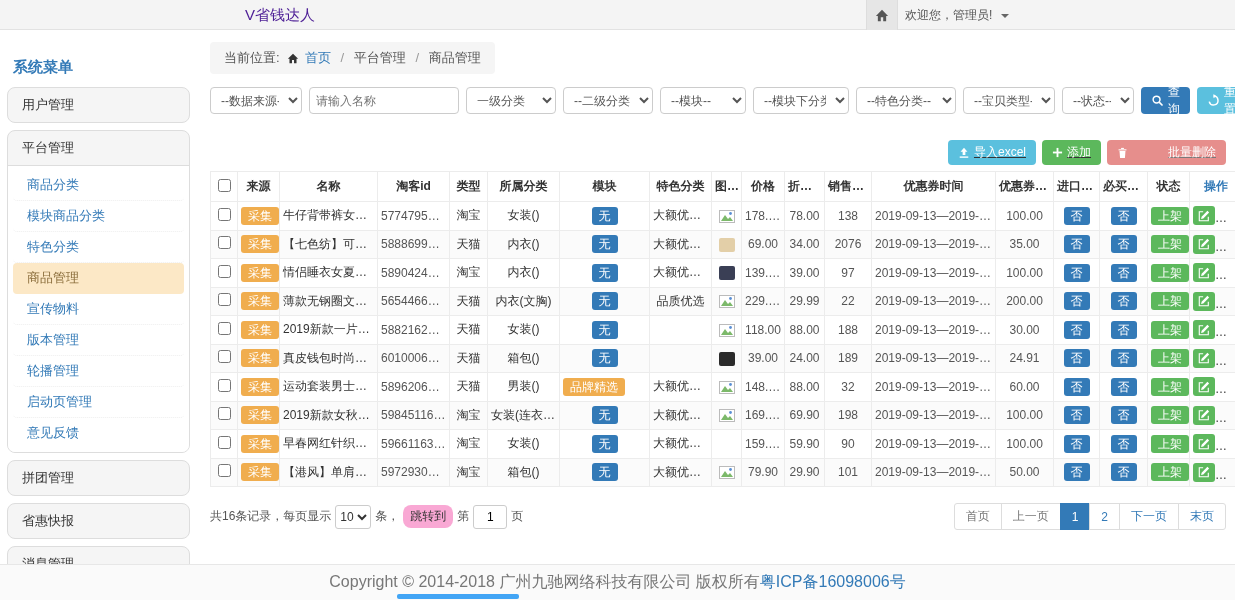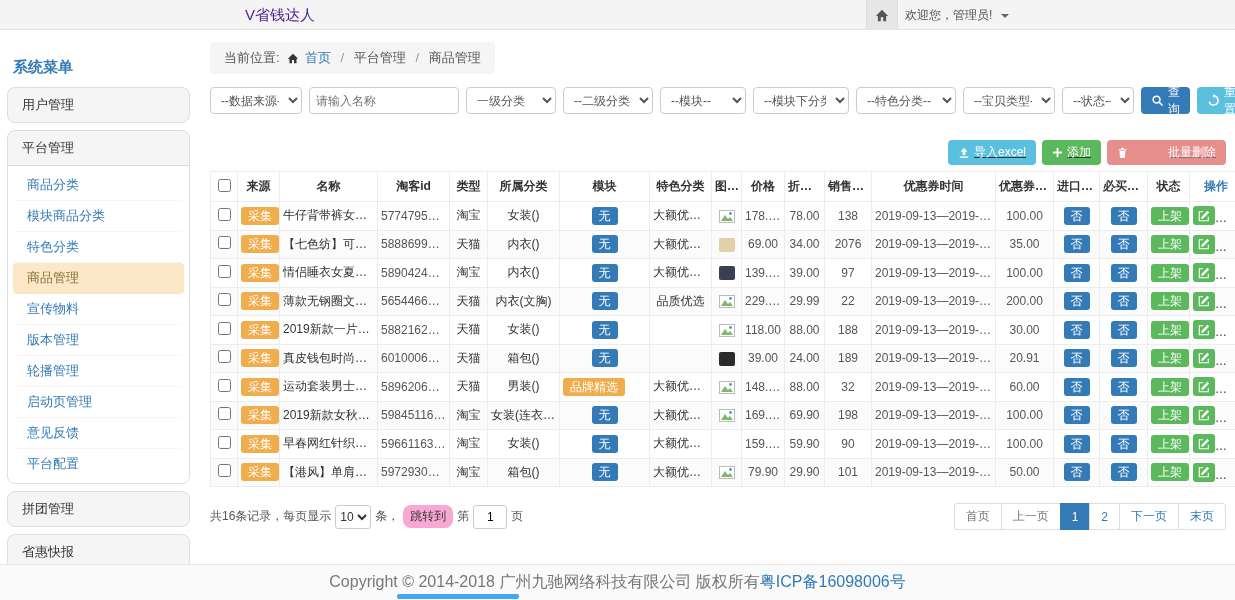--- a/index.html
+++ b/index.html
@@ -108,21 +108,20 @@
         <div class="panel-body">
           <a class="sub-item">商品分类</a>
           <a class="sub-item">模块商品分类</a>
           <a class="sub-item">特色分类</a>
           <a class="sub-item active">商品管理</a>
           <a class="sub-item">宣传物料</a>
           <a class="sub-item">版本管理</a>
           <a class="sub-item">轮播管理</a>
           <a class="sub-item">启动页管理</a>
           <a class="sub-item">意见反馈</a>
-          <a class="sub-item">平台配置</a>
         </div>
       </div>
       <div class="panel">
         <div class="panel-heading">拼团管理</div>
       </div>
       <div class="panel">
         <div class="panel-heading">省惠快报</div>
       </div>
       <div class="panel">
         <div class="panel-heading">消息管理</div>
@@ -425,21 +424,21 @@
           <td class="num">601000601341</td>
           <td>天猫</td>
           <td>箱包()</td>
           <td><span class="badge blue">无</span></td>
           <td></td>
           <td class="icon-cell"><span class="photo" style="background:#2b2b2b"></span></td>
           <td class="num">39.00</td>
           <td class="num">24.00</td>
           <td class="num">189</td>
           <td class="num">2019-09-13—2019-09-20</td>
-          <td class="num">20.91</td>
+          <td class="num">24.91</td>
           <td><span class="badge blue">否</span></td>
           <td><span class="badge blue">否</span></td>
           <td><span class="badge green">上架</span></td>
           <td><button class="btn-xs" style="background:#5cb85c">
               <svg width="12" height="12" viewBox="0 0 14 14">
                 <path d="M11 1 L13 3 L6.2 9.8 L3.6 10.4 L4.2 7.8 Z" fill="#fff"></path>
                 <path d="M12 8 V12.5 H1.5 V2 H6" fill="none" stroke="#fff" stroke-width="1.3"></path>
               </svg>
             </button><button class="btn-xs" style="background:#d9534f">
               <svg width="10" height="11" viewBox="0 0 14 15">

